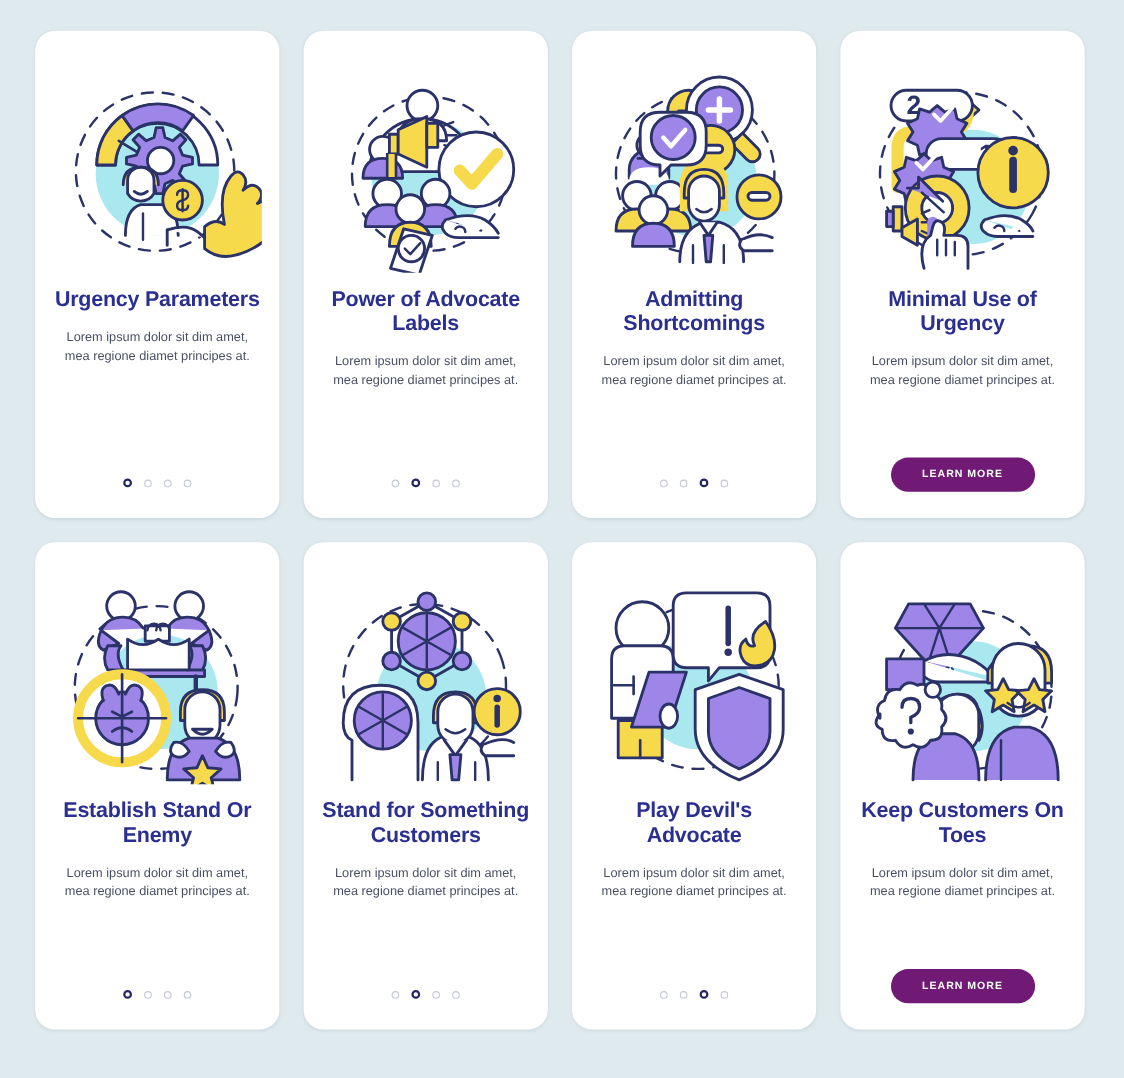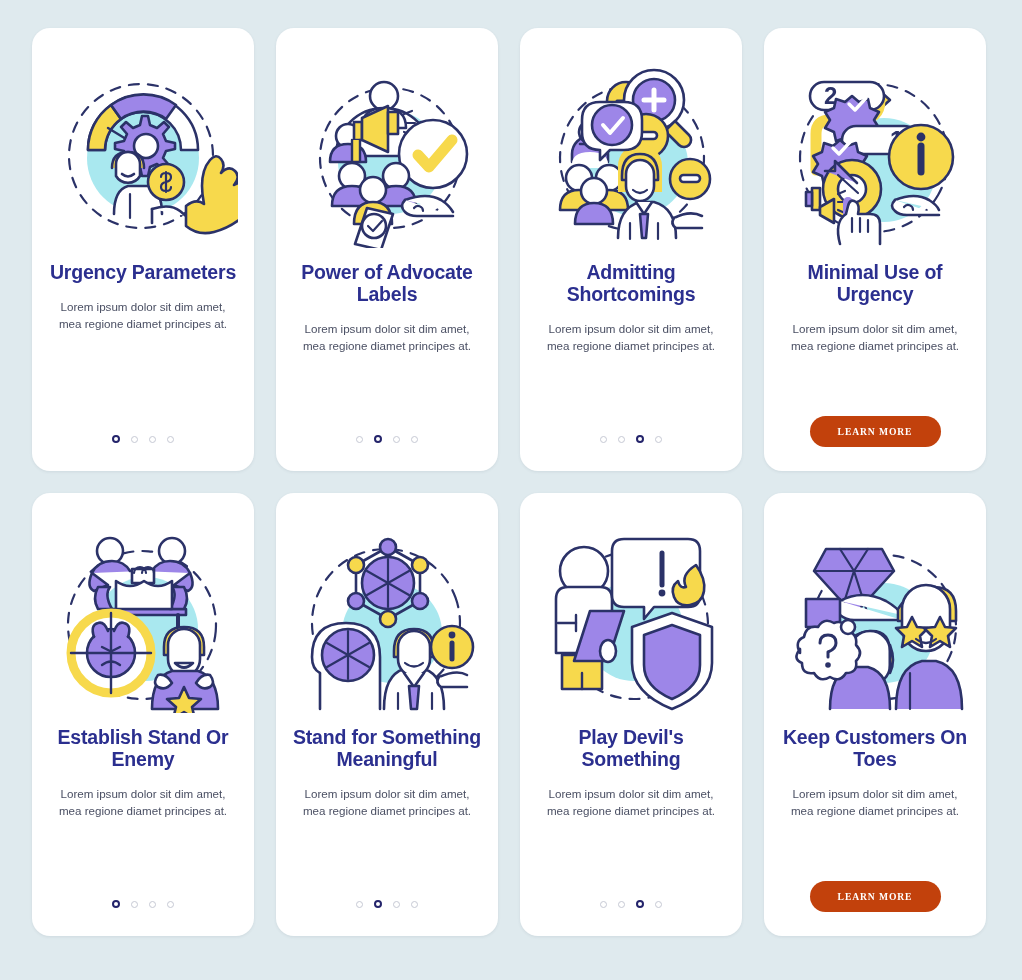--- a/index.html
+++ b/index.html
@@ -74,33 +74,33 @@
     border: 1.6px solid #c6c9d4;
     box-sizing: border-box;
   }
   .dot.active {
     border-color: #24246b;
     border-width: 2.2px;
     width: 8px;
     height: 8px;
   }
   .learn-btn {
-    background: #c2410c;
+    background: #701a75;
     color: #ffffff;
     border: none;
     border-radius: 20px;
     font-size: 9.6px;
     font-weight: bold;
     letter-spacing: 0.9px;
     padding: 10px 0;
     width: 131px;
     text-align: center;
     margin-bottom: 4px;
     cursor: pointer;
-    font-family: Liberation Serif, serif;
+    font-family: Liberation Sans, sans-serif;
   }
 </style>
 </head>
 <body>
 
 <div id="grid">
     <div class="card">
       <div class="art">
         <svg viewBox="0 0 190 190" xmlns="http://www.w3.org/2000/svg">
           <g fill="none" stroke="#2b3268" stroke-width="2.6" stroke-linecap="round" stroke-linejoin="round">
@@ -352,21 +352,21 @@
             <path d="M117 163 l10 0 -2 23 -6 0 Z" fill="#9d86e8"></path>
             <path d="M106 170 l0 16 M140 170 l0 16" stroke-width="2.2"></path>
             <path d="M147 154 q18-8 28-2" fill="#ffffff"></path>
             <path d="M147 154 q-4 6 2 10 l26 0" fill="#ffffff"></path>
             <circle cx="160" cy="124" r="21" fill="#f7d94c"></circle>
             <path d="M160 120 l0 16" stroke="#2b3268" stroke-width="5"></path>
             <circle cx="160" cy="112" r="3.4" fill="#2b3268" stroke="none"></circle>
           </g>
         </svg>
       </div>
-      <div class="title">Stand for Something Meaningful</div>
+      <div class="title">Stand for Something Customers</div>
       <div class="body-text">Lorem ipsum dolor sit dim amet, mea regione diamet principes at.</div>
       <div class="spacer"></div>
       <div class="dots">
         <span class="dot"></span>
         <span class="dot active"></span>
         <span class="dot"></span>
         <span class="dot"></span>
       </div>
     </div>
     <div class="card">
@@ -385,21 +385,21 @@
             <ellipse cx="72" cy="128" rx="8" ry="11" fill="#ffffff"></ellipse>
             <path d="M88 16 l64 0 q12 0 12 12 l0 44 q0 12-12 12 l-34 0 -10 12 0-12 -20 0 q-12 0-12-12 l0-44 q0-12 12-12 Z" fill="#ffffff"></path>
             <path d="M126 30 l0 32" stroke-width="5"></path>
             <circle cx="126" cy="70" r="3.4" fill="#2b3268" stroke="none"></circle>
             <path d="M160 42 q10 14 8 26 q-2 12-14 14 q-12 2-16-8 q-4-10 4-16 q2 8 8 6 q-6-12 10-22 Z" fill="#f7d94c"></path>
             <path d="M96 104 l40-14 40 14 0 36 q0 30-40 46 q-40-16-40-46 Z" fill="#ffffff"></path>
             <path d="M108 112 l28-10 28 10 0 30 q0 22-28 34 q-28-12-28-34 Z" fill="#9d86e8"></path>
           </g>
         </svg>
       </div>
-      <div class="title">Play Devil's Something</div>
+      <div class="title">Play Devil's Advocate</div>
       <div class="body-text">Lorem ipsum dolor sit dim amet, mea regione diamet principes at.</div>
       <div class="spacer"></div>
       <div class="dots">
         <span class="dot"></span>
         <span class="dot"></span>
         <span class="dot active"></span>
         <span class="dot"></span>
       </div>
     </div>
     <div class="card">

